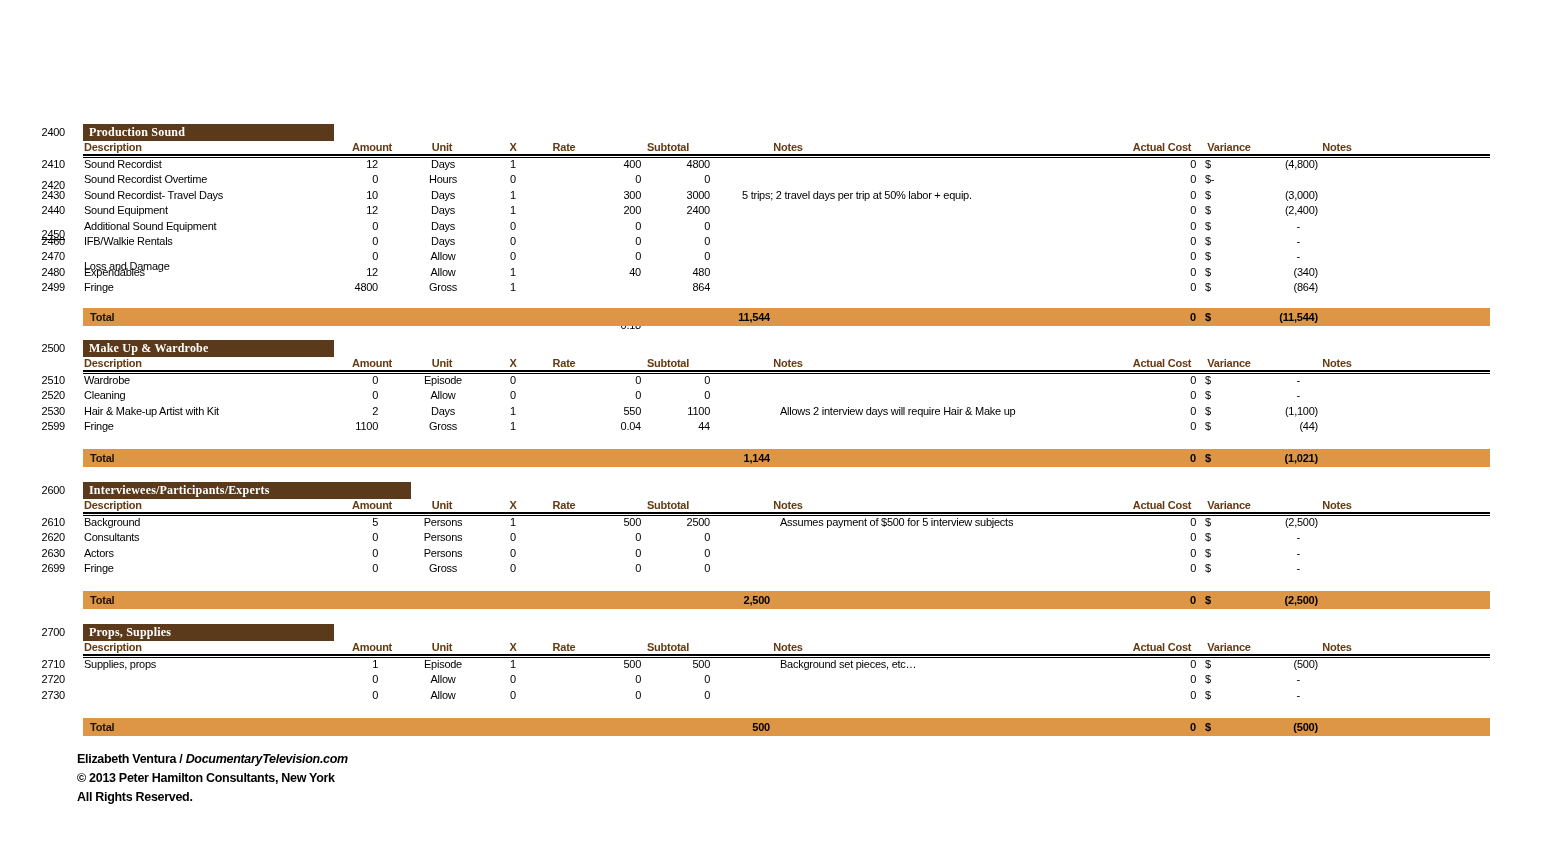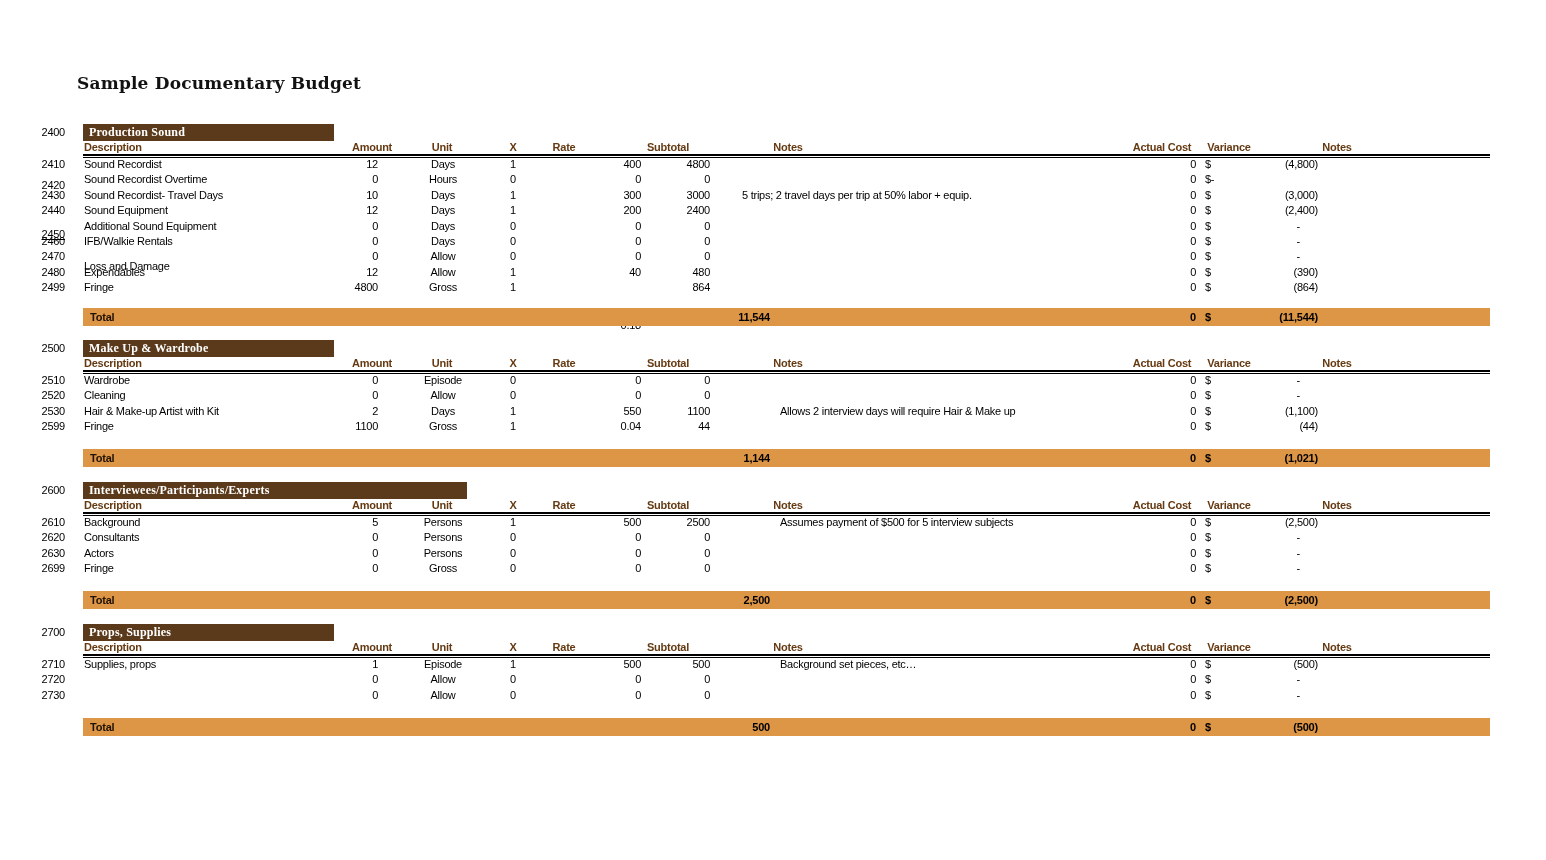--- a/index.html
+++ b/index.html
@@ -42,21 +42,20 @@
     position:absolute;left:77px;top:750px;
     font:bold 12.5px/19px "Liberation Sans",sans-serif;letter-spacing:-0.3px;color:#000;
   }
   .footer div{margin:0;}
   .it{font-style:italic;}
 </style>
 </head>
 <body>
 
 <div class="canvas">
-  <h1 class="page-title">Sample Documentary Budget</h1>
 
   <div id="content">
       <div class="cell r" style="left: 25px; width: 40px; top: 125px;">2400</div>
       <div class="sec-bar" style="left: 83px; top: 124px; width: 251px;">Production Sound</div>
       <div class="cell hdr-cell l" style="left: 84px; width: 200px; top: 140px;">Description</div>
       <div class="cell hdr-cell c" style="left: 332px; width: 80px; top: 140px;">Amount</div>
       <div class="cell hdr-cell c" style="left: 402px; width: 80px; top: 140px;">Unit</div>
       <div class="cell hdr-cell c" style="left: 493px; width: 40px; top: 140px;">X</div>
       <div class="cell hdr-cell c" style="left: 524px; width: 80px; top: 140px;">Rate</div>
       <div class="cell hdr-cell c" style="left: 628px; width: 80px; top: 140px;">Subtotal</div>
@@ -145,21 +144,21 @@
       <div class="cell r" style="left: 25px; width: 40px; top: 264.8px;">2480</div>
       <div class="cell l" style="left: 84px; width: 260px; top: 264.8px;">Expendables</div>
       <div class="cell r" style="left: 318px; width: 60px; top: 264.8px;">12</div>
       <div class="cell c" style="left: 403px; width: 80px; top: 264.8px;">Allow</div>
       <div class="cell c" style="left: 493px; width: 40px; top: 264.8px;">1</div>
       <div class="cell r" style="left: 581px; width: 60px; top: 264.8px;">40</div>
       <div class="cell r" style="left: 650px; width: 60px; top: 264.8px;">480</div>
       <div class="cell l" style="left: 780px; width: 352px; top: 264.8px;"></div>
       <div class="cell r" style="left: 1136px; width: 60px; top: 264.8px;">0</div>
       <div class="cell l" style="left: 1205px; width: 28px; top: 264.8px;">$</div>
-      <div class="cell r" style="left: 1238px; width: 80px; top: 264.8px;">(390)</div>
+      <div class="cell r" style="left: 1238px; width: 80px; top: 264.8px;">(340)</div>
       <div class="cell r" style="left: 25px; width: 40px; top: 280.2px;">2499</div>
       <div class="cell l" style="left: 84px; width: 260px; top: 280.2px;">Fringe</div>
       <div class="cell r" style="left: 318px; width: 60px; top: 280.2px;">4800</div>
       <div class="cell c" style="left: 403px; width: 80px; top: 280.2px;">Gross</div>
       <div class="cell c" style="left: 493px; width: 40px; top: 280.2px;">1</div>
       <div class="cell r" style="left: 581px; width: 60px; top: 280.2px; margin-top: 38px;">0.18</div>
       <div class="cell r" style="left: 650px; width: 60px; top: 280.2px;">864</div>
       <div class="cell l" style="left: 780px; width: 352px; top: 280.2px;"></div>
       <div class="cell r" style="left: 1136px; width: 60px; top: 280.2px;">0</div>
       <div class="cell l" style="left: 1205px; width: 28px; top: 280.2px;">$</div>
@@ -227,21 +226,21 @@
       <div class="cell r" style="left: 1136px; width: 60px; top: 419.2px;">0</div>
       <div class="cell l" style="left: 1205px; width: 28px; top: 419.2px;">$</div>
       <div class="cell r" style="left: 1238px; width: 80px; top: 419.2px;">(44)</div>
       <div class="total-bar" style="left: 83px; width: 1407px; top: 449px;"></div>
       <div class="total-cell total-label l" style="left: 90px; width: 120px; top: 449px;">Total</div>
       <div class="total-cell r" style="left: 620px; width: 150px; top: 449px;">1,144</div>
       <div class="total-cell r" style="left: 1136px; width: 60px; top: 449px;">0</div>
       <div class="total-cell l" style="left: 1205px; width: 28px; top: 449px;">$</div>
       <div class="total-cell r" style="left: 1238px; width: 80px; top: 449px;">(1,021)</div>
       <div class="cell r" style="left: 25px; width: 40px; top: 483px;">2600</div>
-      <div class="sec-bar" style="left: 83px; top: 482px; width: 384px;">Interviewees/Participants/Experts</div>
+      <div class="sec-bar" style="left: 83px; top: 482px; width: 328px;">Interviewees/Participants/Experts</div>
       <div class="cell hdr-cell l" style="left: 84px; width: 200px; top: 498px;">Description</div>
       <div class="cell hdr-cell c" style="left: 332px; width: 80px; top: 498px;">Amount</div>
       <div class="cell hdr-cell c" style="left: 402px; width: 80px; top: 498px;">Unit</div>
       <div class="cell hdr-cell c" style="left: 493px; width: 40px; top: 498px;">X</div>
       <div class="cell hdr-cell c" style="left: 524px; width: 80px; top: 498px;">Rate</div>
       <div class="cell hdr-cell c" style="left: 628px; width: 80px; top: 498px;">Subtotal</div>
       <div class="cell hdr-cell c" style="left: 748px; width: 80px; top: 498px;">Notes</div>
       <div class="cell hdr-cell c" style="left: 1112px; width: 100px; top: 498px;">Actual Cost</div>
       <div class="cell hdr-cell c" style="left: 1189px; width: 80px; top: 498px;">Variance</div>
       <div class="cell hdr-cell c" style="left: 1297px; width: 80px; top: 498px;">Notes</div>
@@ -343,13 +342,18 @@
       <div class="cell l" style="left: 1205px; width: 28px; top: 687.8px;">$</div>
       <div class="cell r dash" style="left: 1238px; width: 80px; top: 687.8px;">-</div>
       <div class="total-bar" style="left: 83px; width: 1407px; top: 718px;"></div>
       <div class="total-cell total-label l" style="left: 90px; width: 120px; top: 718px;">Total</div>
       <div class="total-cell r" style="left: 620px; width: 150px; top: 718px;">500</div>
       <div class="total-cell r" style="left: 1136px; width: 60px; top: 718px;">0</div>
       <div class="total-cell l" style="left: 1205px; width: 28px; top: 718px;">$</div>
       <div class="total-cell r" style="left: 1238px; width: 80px; top: 718px;">(500)</div>
     </div>
 
+  <div class="footer">
+    <div><span>Elizabeth Ventura / </span><span class="it">DocumentaryTelevision.com</span></div>
+    <div>© 2013 Peter Hamilton Consultants, New York</div>
+    <div>All Rights Reserved.</div>
+  </div>
 </div>
 
 </body></html>

